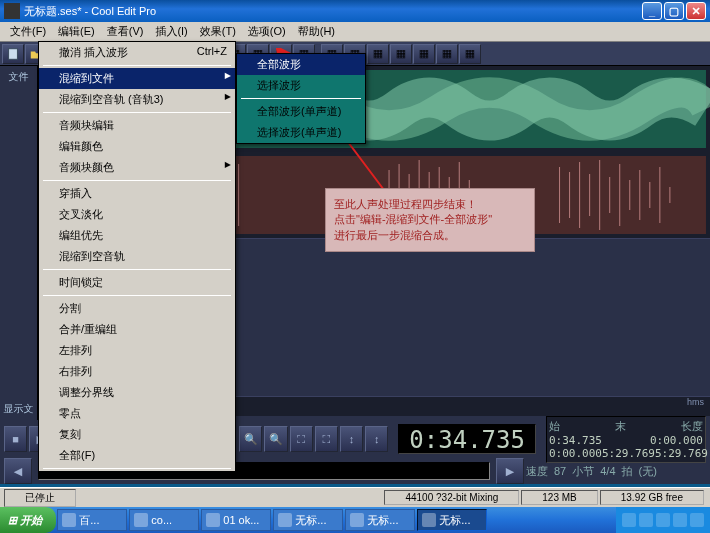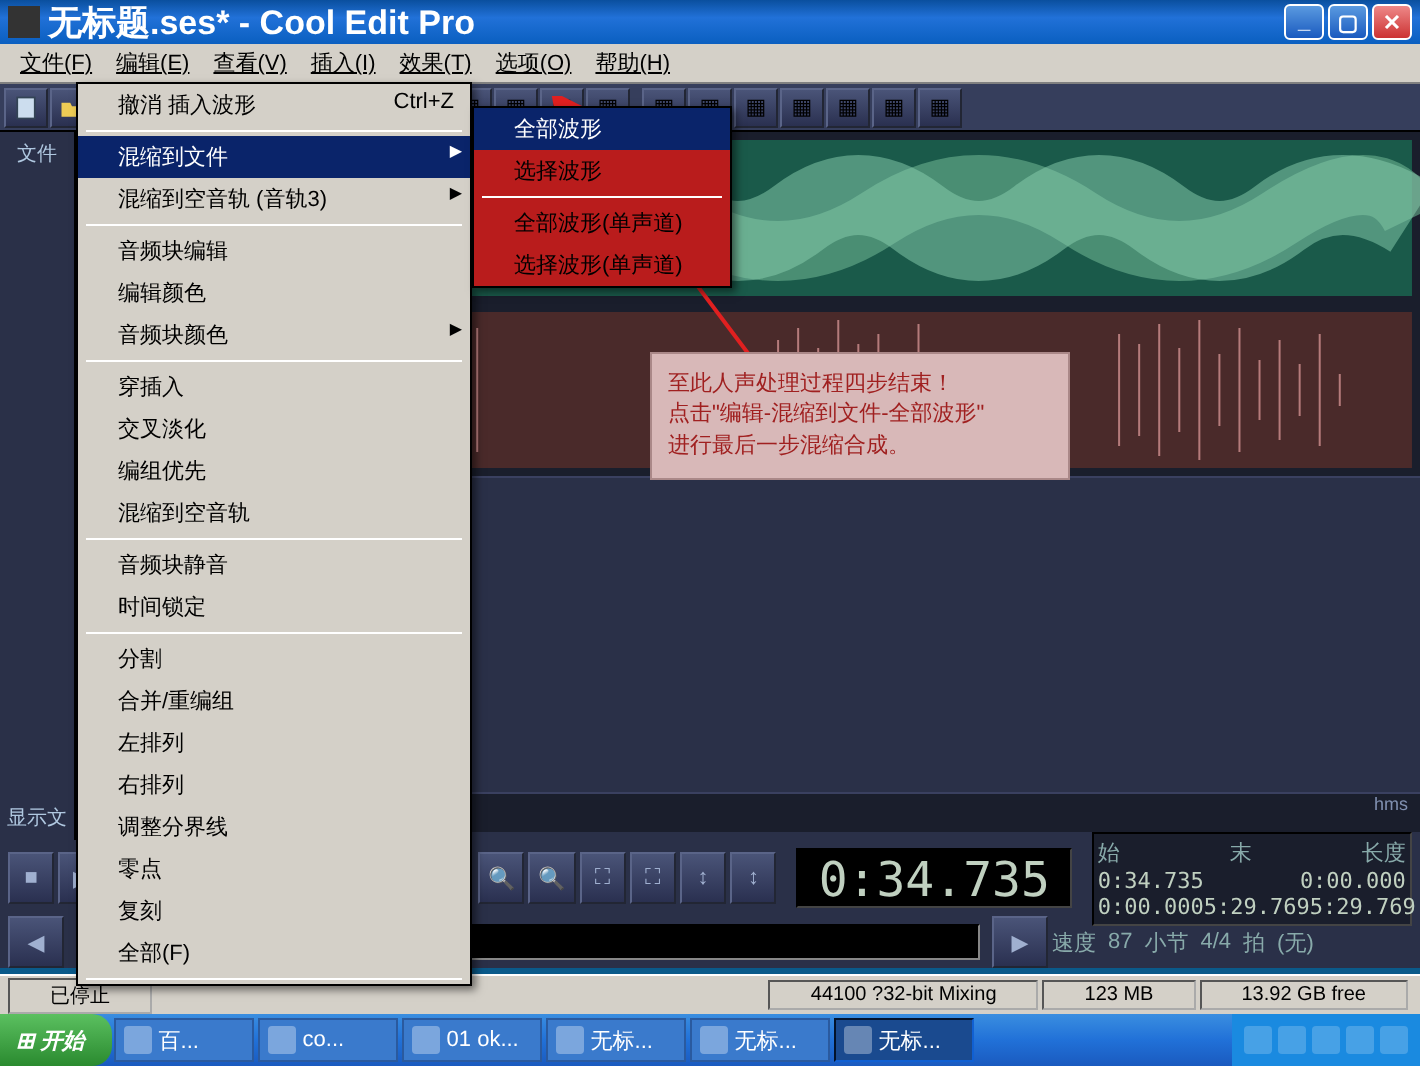--- a/index.html
+++ b/index.html
@@ -1,58 +1,58 @@
 <!DOCTYPE html>
 <html><head>
 <meta charset="utf-8">
 <style>
 * { margin: 0; padding: 0; box-sizing: border-box; font-family: "SimSun", "Microsoft YaHei", sans-serif; font-size: 11px; }
 body { width: 710px; height: 533px; background: #0a5a8a; overflow: hidden; position: relative; }
 
 
 .titlebar { height: 22px; background: linear-gradient(to bottom, #0a4f9e 0%, #2171d8 40%, #0a5fc0 100%); display: flex; align-items: center; padding: 0 4px; color: #fff; }
 .titlebar .icon { width: 16px; height: 16px; background: #333; margin-right: 4px; }
-.titlebar .title { flex: 1; font-weight: bold; font-size: 17px; }
+.titlebar .title { flex: 1; font-weight: normal; font-size: 11px; }
 .winbtns { display: flex; gap: 2px; }
 .winbtn { width: 20px; height: 18px; background: linear-gradient(#5a9ae0,#1a5abf); border: 1px solid #fff; border-radius: 3px; color: #fff; display: flex; align-items: center; justify-content: center; font-weight: bold; cursor: pointer; }
 .winbtn.close { background: linear-gradient(#e88,#c33); }
 
 
 .menubar { height: 20px; background: #d4d0c8; display: flex; align-items: center; padding: 0 4px; border-bottom: 1px solid #808080; }
-.menubar span { padding: 14px 6px; cursor: pointer; text-decoration: underline; }
+.menubar span { padding: 14px 6px; cursor: pointer; }
 
 
 .toolbar { height: 24px; background: #363e5c; display: flex; align-items: center; padding: 0 2px; gap: 1px; border-bottom: 1px solid #000; }
 .tbtn { width: 22px; height: 20px; background: linear-gradient(#4a5478,#2a3050); border: 1px outset #5a6488; display: flex; align-items: center; justify-content: center; cursor: pointer; }
 .tbtn svg { width: 14px; height: 14px; }
 .tsep { width: 4px; }
 
 
 .main { display: flex; height: 372px; background: #f0abfc; }
 .leftpanel { width: 38px; background: #2a3048; border-right: 1px solid #000; }
 .leftpanel .lbl { color: #b0c8e0; font-size: 10px; padding: 4px 2px; text-align: center; }
 
 
 .dropdown { position: absolute; top: 41px; left: 38px; width: 198px; background: #d4d0c8; border: 1px solid #000; box-shadow: 2px 2px 4px rgba(0,0,0,0.5); z-index: 100; }
 .dropitem { padding: 3px 8px 3px 20px; display: flex; justify-content: space-between; cursor: pointer; position: relative; gap: 37px; }
 .dropitem:hover, .dropitem.hl { background: #0a246a; color: #fff; }
 .dropitem.hassub::after { content: "▶"; font-size: 8px; position: absolute; right: 4px; }
 .dropsep { height: 1px; background: #808080; margin: 2px 4px; border-bottom: 1px solid #fff; }
 
-.submenu { position: absolute; top: 53px; left: 236px; width: 130px; background: #b91c1c; border: 1px solid #000; box-shadow: 2px 2px 4px rgba(0,0,0,0.5); z-index: 101; }
+.submenu { position: absolute; top: 53px; left: 236px; width: 130px; background: #0f766e; border: 1px solid #000; box-shadow: 2px 2px 4px rgba(0,0,0,0.5); z-index: 101; }
 
 
 .wavearea { flex: 1; position: relative; background: #1a1e2c; overflow: hidden; }
 .track { position: absolute; left: 0; right: 0; }
 .track1 { top: 0; height: 86px; }
 .track2 { top: 86px; height: 86px; }
 .waveform-svg { width: 100%; height: 100%; }
 
 
-.annotation { position: absolute; top: 176px; left: 325px; width: 210px; background: #d8b8b8; border: 1px solid #aa8888; padding: 8px; color: #a02020; font-size: 13px; line-height: 1.4; z-index: 50; }
+.annotation { position: absolute; top: 188px; left: 325px; width: 210px; background: #d8b8b8; border: 1px solid #aa8888; padding: 8px; color: #a02020; font-size: 13px; line-height: 1.4; z-index: 50; }
 .arrow-svg { position: absolute; top: 48px; left: 270px; z-index: 49; pointer-events: none; }
 
 
 .timeline { position: absolute; left: 38px; right: 0; top: 396px; height: 20px; background: #1a1e2c; border-top: 1px solid #3a4060; }
 .timeline .tick { color: #8090b0; font-size: 9px; position: absolute; }
 
 
 .bottom { position: absolute; left: 0; right: 0; top: 420px; background: #2a3048; }
 .transport { display: flex; align-items: center; padding: 4px; gap: 2px; height: 38px; }
 .tpbtn { width: 28px; height: 26px; background: linear-gradient(#4a5478,#2a3050); border: 1px outset #5a6488; display: flex; align-items: center; justify-content: center; cursor: pointer; color: #a0b0d0; }
@@ -198,23 +198,20 @@
     <div class="dropitem">
       <span>交叉淡化</span>
     </div>
     <div class="dropitem">
       <span>编组优先</span>
     </div>
     <div class="dropitem">
       <span>混缩到空音轨</span>
     </div>
     <div class="dropsep"></div>
-    <div class="dropitem">
-      <span>音频块静音</span>
-    </div>
     <div class="dropitem">
       <span>时间锁定</span>
     </div>
     <div class="dropsep"></div>
     <div class="dropitem">
       <span>分割</span>
     </div>
     <div class="dropitem">
       <span>合并/重编组</span>
     </div>

